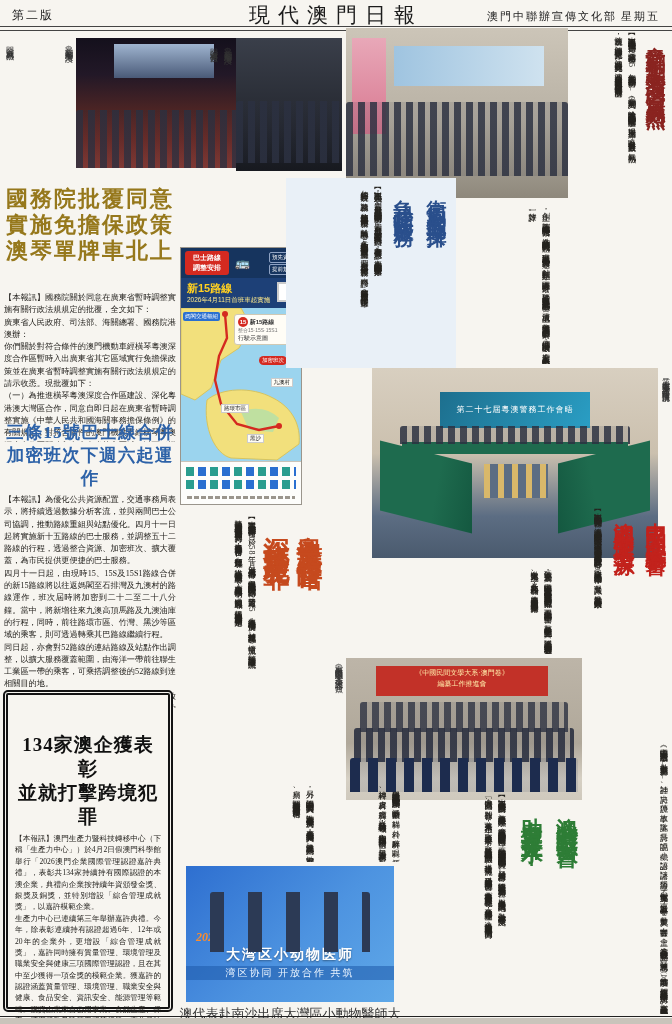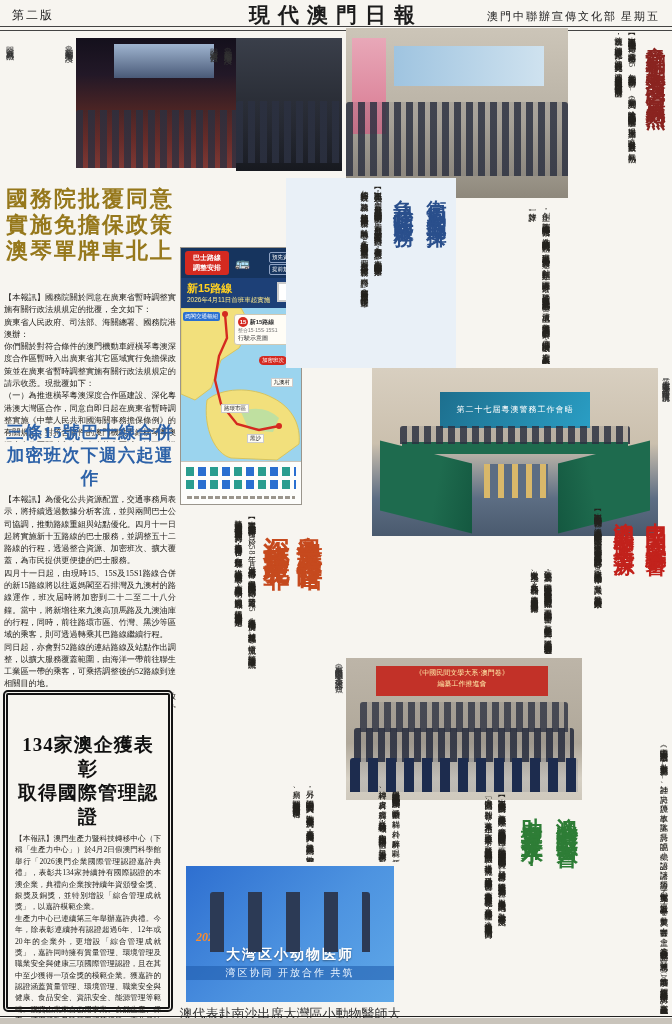--- a/index.html
+++ b/index.html
@@ -4,21 +4,21 @@
 <style>
   html,body{margin:0;padding:0;background:#e8e5de;}
   #canvas{
     position:relative;width:672px;height:1024px;margin:0 auto;
     background:#f7f5f0;overflow:hidden;
     font-family:"Liberation Serif","DejaVu Serif",serif;color:#1c1c1c;
   }
   .abs{position:absolute;}
   
   .edition{font-size:12px;letter-spacing:2px;}
-  .masthead{font-size:21px;font-weight:700;letter-spacing:8px;text-align:center;}
+  .masthead{font-size:21px;font-weight:400;letter-spacing:8px;text-align:center;}
   .hdate{font-size:11px;letter-spacing:2px;}
   .header-rule{border-top:1px solid #444;border-bottom:1px solid #444;height:3px;width:672px;}
   
   .vbody{writing-mode:vertical-rl;font-size:8px;line-height:1.7;letter-spacing:.5px;
     text-align:justify;color:#25231f;overflow:hidden;white-space:pre-line;}
   .vhead{writing-mode:vertical-rl;font-weight:700;letter-spacing:4px;overflow:hidden;
     font-family:"Liberation Serif","DejaVu Serif",serif;}
   .vcap{writing-mode:vertical-rl;font-size:8px;letter-spacing:1px;color:#333;overflow:hidden;}
   .hbody{font-size:8.2px;line-height:1.5;text-align:justify;color:#25231f;
     overflow:hidden;white-space:pre-line;font-family:"Liberation Serif","DejaVu Serif",serif;margin-top:24px;}
@@ -143,21 +143,21 @@
       <div class="microline" style="bottom:5px;"></div>
     </div>
   </div>
 
   <div class="abs" style="left:286px;top:178px;width:170px;height:190px;background:#e9f0f7;"></div>
   <div class="abs vhead" style="left:419px;top:184px;width:32px;height:180px;font-size:20px;color:#2a4f8c;">衛局協和假期安排</div>
   <div class="abs vhead" style="left:386px;top:184px;width:32px;height:180px;font-size:20px;color:#2a4f8c;">急診住院如常服務</div>
   <div class="abs vbody" style="left:290px;top:184px;width:94px;height:178px;">【本報訊】衛生局表示，四月三至五日（星期五至日）分別是復活節假期和清明節，四月六至七日（星期一至二）是公共行政工作人員部門休息日，為方便有需要人士就診，衛生局公布假期間的醫療服務安排如下：
 仁伯爵綜合醫院：急診服務、住院服務如常提供二十四小時服務；離島醫療中心、各衛生中心及捐血中心於四月三至五日（星期五至日）、四月六至七日（星期一至二）暫停服務；專科門診、藥房等服務於四月八日（星期三）上午八時恢復正常。</div>
 
-  <div class="abs ph" style="left:372px;top:368px;width:286px;height:168px;background:linear-gradient(#d8cfc0 0%,#cbc0ae 45%,#5c6d83 78%,#4a5a6e 100%);">
+  <div class="abs ph" style="left:372px;top:368px;width:286px;height:190px;background:linear-gradient(#d8cfc0 0%,#cbc0ae 45%,#5c6d83 78%,#4a5a6e 100%);">
     <div class="abs" style="left:68px;top:24px;width:150px;height:36px;background:linear-gradient(120deg,#1d6f8e,#2a9ec4);color:#fff;font-size:8px;text-align:center;line-height:36px;letter-spacing:1px;">第二十七屆粵澳警務工作會晤</div>
     <div class="abs" style="left:30px;top:74px;width:226px;height:12px;background:#1e6b4e;"></div>
     <div class="abs" style="left:8px;top:84px;width:92px;height:70px;background:linear-gradient(100deg,#1e6b4e 60%,#145840);transform:skewY(14deg);"></div>
     <div class="abs" style="left:186px;top:84px;width:92px;height:70px;background:linear-gradient(260deg,#1e6b4e 60%,#145840);transform:skewY(-14deg);"></div>
     <div class="people" style="top:58px;height:18px;left:28px;right:28px;opacity:.85;"></div>
     <div class="abs" style="left:112px;top:96px;width:64px;height:34px;background:repeating-linear-gradient(90deg,#d9b86a 0 6px,#5c6d83 6px 14px);"></div>
   </div>
   <div class="abs vcap" style="left:659px;top:372px;height:186px;">第二十七屆粵澳警務工作會晤會議情況</div>
 
   <div class="abs vhead" style="left:294px;top:516px;width:33px;height:278px;font-size:26px;color:#c64a1e;">粵澳警務工作會晤</div>
@@ -193,21 +193,21 @@
     <div class="abs" style="left:10px;top:64px;color:#ff8c2a;font-weight:700;font-size:12px;font-style:italic;">2026</div>
     <div class="abs" style="left:0;right:0;top:80px;text-align:center;color:#fff;font-weight:700;font-size:14px;letter-spacing:2px;text-shadow:0 1px 2px rgba(0,0,0,.4);">大湾区小动物医师</div>
     <div class="abs" style="left:0;right:0;top:100px;text-align:center;color:#eaf4ff;font-size:10px;letter-spacing:2px;background:rgba(30,90,170,.55);line-height:14px;">湾区协同 开放合作 共筑</div>
     <div class="people" style="top:26px;height:60px;left:24px;right:24px;background:repeating-linear-gradient(90deg,#2c3a55 0 14px,rgba(44,58,85,0) 14px 38px);"></div>
   </div>
   <div class="abs" style="left:176px;top:1005px;width:228px;text-align:center;font-size:13px;color:#333;">澳代表赴南沙出席大灣區小動物醫師大會</div>
 
   <div class="abs certbox" style="left:3px;top:690px;width:170px;height:322px;">
     <div class="hhead" style="font-size:19px;line-height:24px;letter-spacing:1px;color:#111;margin-top:30px;">
       <div>134家澳企獲表彰</div>
-      <div>取得國際管理認證</div>
+      <div>並就打擊跨境犯罪</div>
     </div>
     <div class="hbody" style="margin-top:4px;height:244px;font-size:7.6px;">【本報訊】澳門生產力暨科技轉移中心（下稱「生產力中心」）於4月2日假澳門科學館舉行「2026澳門企業國際管理認證嘉許典禮」，表彰共134家持續持有國際認證的本澳企業，典禮向企業按持續年資頒發金獎、銀獎及銅獎，並特別增設「綜合管理成就獎」，以嘉許模範企業。
 生產力中心已連續第三年舉辦嘉許典禮。今年，除表彰連續持有認證超過6年、12年或20年的企業外，更增設「綜合管理成就獎」，嘉許同時擁有質量管理、環境管理及職業安全與健康三項國際管理認證，且在其中至少獲得一項金獎的模範企業。獲嘉許的認證涵蓋質量管理、環境管理、職業安全與健康、食品安全、資訊安全、能源管理等範疇。獲獎企業來自公用事業、食品生產、保安、清潔服務及建築工程等行業，充分反映本澳企業在管理制度、風險控制及持續改善方面的實際成效，彰顯特區在推動產業升級與提升市場競爭力方面的穩健進展。
 生產力中心關治平理事長在致辭時表示，今年是生產力中心成立三十週年，三十年來，中心與本澳企業風雨同行，攜手成長。未來將繼續緊貼市場脈動，擴闊國際認證的支援範圍，並透過更多培訓及技術支援，協助本澳企業走向國際，共同創造更具創新與韌性的經營環境。
 自1996年推行「國際管理認證及認可資助計劃」以來，生產力中心秉持協助企業提升治理及品質標準的初心，至今已接獲超過850宗本澳企業申請個案，透過系統化培訓、技術支援及資助計劃等服務，協助企業在國際市場中建立信譽與競爭優勢。生產力中心將繼續鼓勵更多企業參與國際認證，提升本澳產業鏈整體水平，為本澳經濟長遠發展注入穩定動力。</div>
   </div>
 
   <div class="abs bottom-rule" style="left:0;top:1016px;width:672px;"></div>
   <div class="abs" style="left:0;top:1018px;width:672px;height:6px;background:#c9c4bb;"></div>
 

